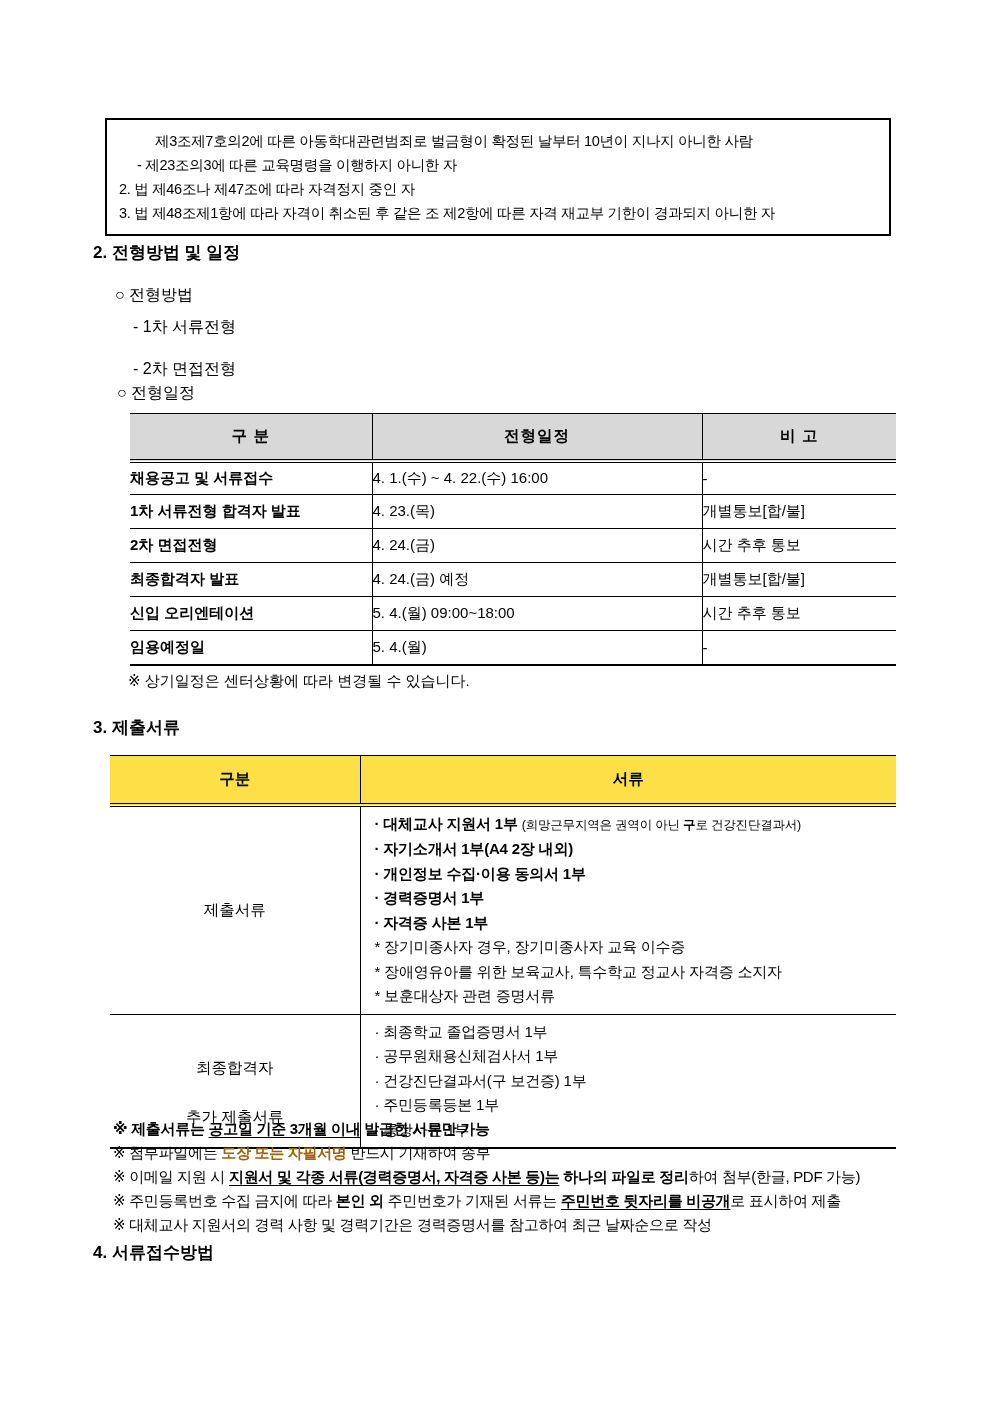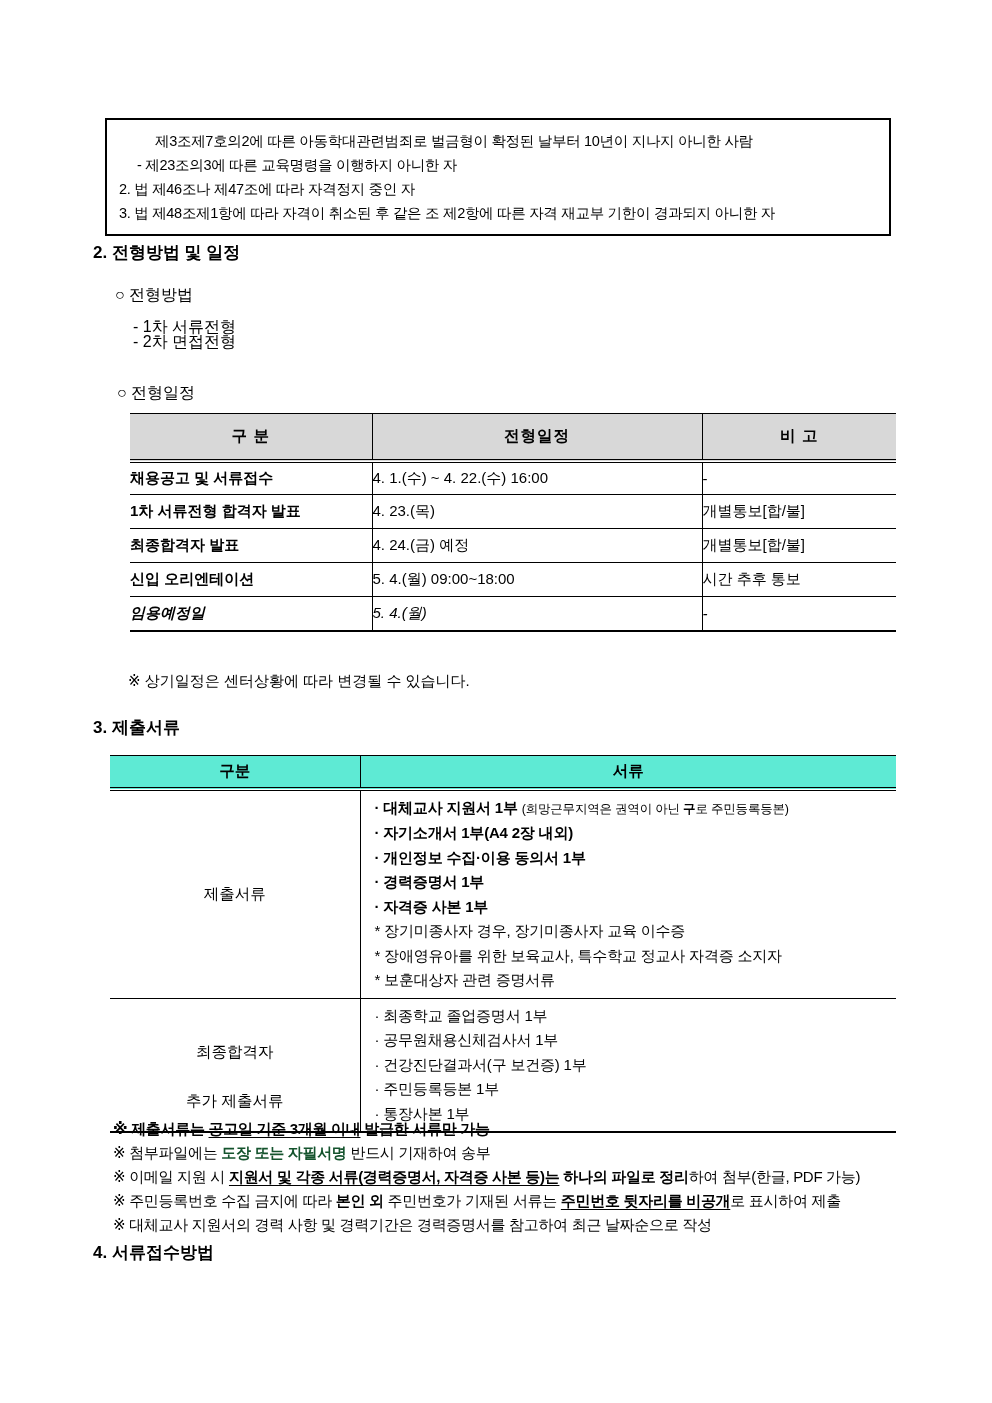--- a/index.html
+++ b/index.html
@@ -21,71 +21,71 @@
 
   
   .sec-title { position:absolute; left:93px; font-size:17px; font-weight:bold; }
   #sec2-title { top:241px; }
   #sec3-title { top:716px; }
   #sec4-title { top:1241px; }
 
   .sub { position:absolute; font-size:16px; white-space:nowrap; }
   #method-heading  { left:115px; top:285px; }
   #method-item-1   { left:133px; top:317px; }
-  #method-item-2   { left:133px; top:332px; }
+  #method-item-2   { left:133px; top:359px; }
   #schedule-heading{ left:117px; top:383px; }
 
   
   table { border-collapse:collapse; table-layout:fixed; }
   #schedule-table {
     position:absolute; left:130px; top:413px; width:766px;
     border-top:1px solid #000; border-bottom:2px solid #000;
   }
   #schedule-table th {
     background:#d8d8d8; font-size:15.5px; font-weight:bold;
     height:47px; border-bottom:4px double #000; letter-spacing:1px;
   }
   #schedule-table td {
     font-size:15px; height:34px; text-align:left;
     border-bottom:1px solid #000; white-space:nowrap;
   }
-  #schedule-table tr:last-child td { border-bottom:none;font-style:italic; }
+  #schedule-table tr:last-child td { border-bottom:none; }
   #schedule-table td.cat { font-weight:bold; }
   .v-mid { border-left:1px solid #000; border-right:1px solid #000; }
 
   #schedule-footnote { position:absolute; left:128px; top:672px; font-size:15px; white-space:nowrap; }
 
   
   #documents-table {
     position:absolute; left:110px; top:755px; width:786px;
     border-top:1px solid #000; border-bottom:2px solid #000;
   }
   #documents-table th {
-    background:#5eead4; font-size:15.5px; font-weight:bold;
-    height:33px; border-bottom:4px double #000;
+    background:#fde047; font-size:15.5px; font-weight:bold;
+    height:49px; border-bottom:4px double #000;
   }
   #documents-table td.cat {
     text-align:center; vertical-align:middle; font-size:15.5px;
     border-bottom:1px solid #000;
   }
   #documents-table td.items { padding:5px 0 5px 14px; border-bottom:1px solid #000; }
   #documents-table tr:last-child td { border-bottom:none; }
   .v-right { border-left:1px solid #000; }
   .doc-item { font-size:15px; line-height:24.5px; white-space:nowrap; letter-spacing:-0.2px; }
   .cat-line { line-height:26px; font-size:15.5px;margin-top:23px; }
 
   
   #notes { position:absolute; left:113px; top:1117px; }
   .note { font-size:15px; line-height:24px; white-space:nowrap; letter-spacing:-0.3px; }
 
   
   .seg-n  { }
   .seg-b  { font-weight:bold; }
   .seg-bu { font-weight:bold; text-decoration:underline; text-underline-offset:3px; }
-  .seg-rb { font-weight:bold; color:#14532d; }
+  .seg-rb { font-weight:bold; color:#a16207; }
   .seg-sm { font-size:12.5px; }
   .seg-smb{ font-size:12.5px; font-weight:bold; }
 </style>
 </head>
 <body>
 
 <div class="page">
 
   <div class="legal-box">
     <div class="line ind2">제3조제7호의2에 따른 아동학대관련범죄로 벌금형이 확정된 날부터 10년이 지나지 아니한 사람</div>
@@ -118,20 +118,25 @@
         <td class="cat">채용공고 및 서류접수</td>
         <td class="v-mid">4. 1.(수) ~ 4. 22.(수) 16:00</td>
         <td>-</td>
       </tr>
       <tr>
         <td class="cat">1차 서류전형 합격자 발표</td>
         <td class="v-mid">4. 23.(목)</td>
         <td>개별통보[합/불]</td>
       </tr>
       <tr>
+        <td class="cat">2차 면접전형</td>
+        <td class="v-mid">4. 24.(금)</td>
+        <td>시간 추후 통보</td>
+      </tr>
+      <tr>
         <td class="cat">최종합격자 발표</td>
         <td class="v-mid">4. 24.(금) 예정</td>
         <td>개별통보[합/불]</td>
       </tr>
       <tr>
         <td class="cat">신입 오리엔테이션</td>
         <td class="v-mid">5. 4.(월) 09:00~18:00</td>
         <td>시간 추후 통보</td>
       </tr>
       <tr>
@@ -154,21 +159,21 @@
     <thead>
       <tr>
         <th>구분</th>
         <th class="v-right">서류</th>
       </tr>
     </thead>
     <tbody>
       <tr>
         <td class="cat">제출서류</td>
         <td class="items v-right">
-          <div class="doc-item"><span class="seg-b">· 대체교사 지원서 1부 </span><span class="seg-sm">(희망근무지역은 권역이 아닌 </span><span class="seg-smb">구</span><span class="seg-sm">로 주민등록등본)</span></div>
+          <div class="doc-item"><span class="seg-b">· 대체교사 지원서 1부 </span><span class="seg-sm">(희망근무지역은 권역이 아닌 </span><span class="seg-smb">구</span><span class="seg-sm">로 건강진단결과서)</span></div>
           <div class="doc-item"><span class="seg-b">· 자기소개서 1부(A4 2장 내외)</span></div>
           <div class="doc-item"><span class="seg-b">· 개인정보 수집·이용 동의서 1부</span></div>
           <div class="doc-item"><span class="seg-b">· 경력증명서 1부</span></div>
           <div class="doc-item"><span class="seg-b">· 자격증 사본 1부</span></div>
           <div class="doc-item"><span class="seg-n">* 장기미종사자 경우, 장기미종사자 교육 이수증</span></div>
           <div class="doc-item"><span class="seg-n">* 장애영유아를 위한 보육교사, 특수학교 정교사 자격증 소지자</span></div>
           <div class="doc-item"><span class="seg-n">* 보훈대상자 관련 증명서류</span></div>
         </td>
       </tr>
       <tr>

